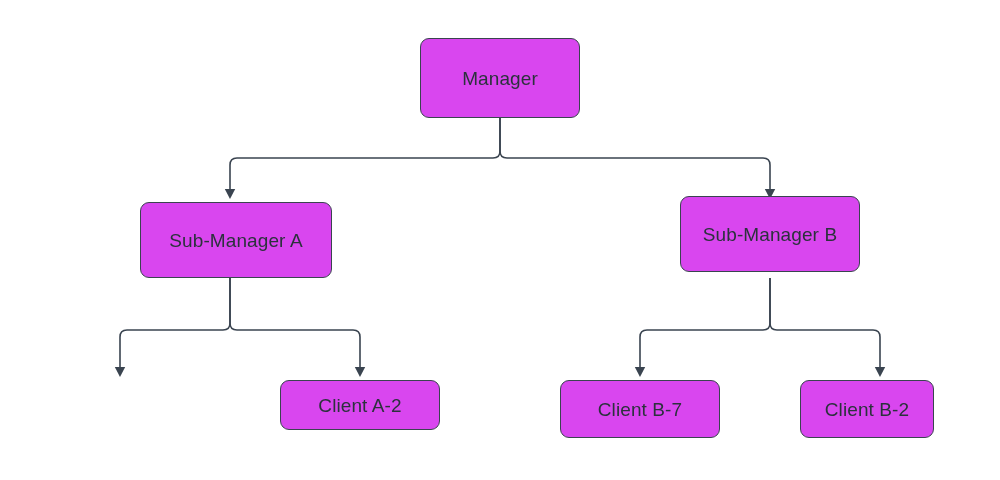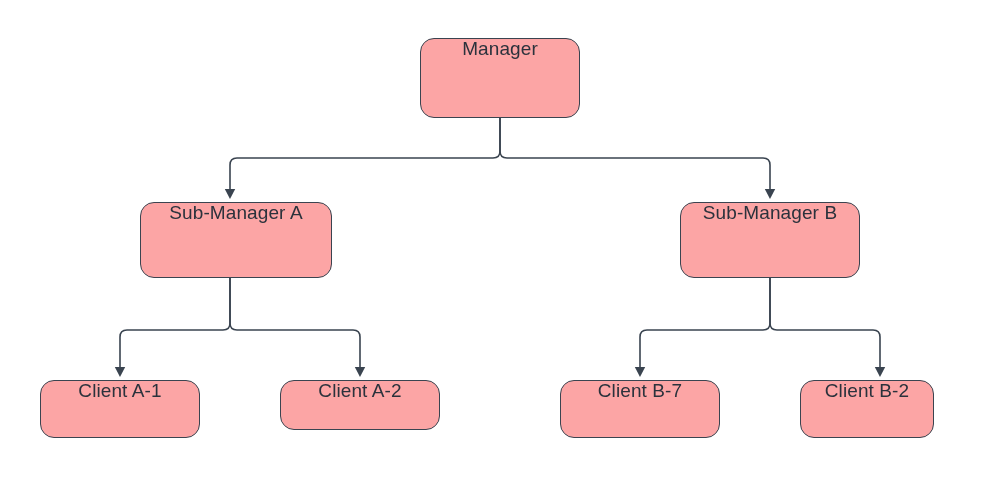--- a/index.html
+++ b/index.html
@@ -21,40 +21,40 @@
   #edges {
     position: absolute;
     left: 0;
     top: 0;
     width: 1000px;
     height: 480px;
   }
   .node {
     position: absolute;
     box-sizing: border-box;
-    background: #fca5a5;
+    background: #d946ef;
     border: 1.6px solid #3a4450;
-    border-radius: 14px;
+    border-radius: 9px;
     display: flex;
-    align-items: flex-start;
+    align-items: center;
     justify-content: center;
     z-index: 2;
   }
   .node-label {
     color: #2b323c;
     font-family: "Liberation Sans", sans-serif;
     font-size: 19px;
     line-height: 1;
     letter-spacing: 0.1px;
     white-space: nowrap;
     user-select: none;
   }
   .node-root   { left: 420px; top: 38px;  width: 160px; height: 80px; }
   .node-subA   { left: 140px; top: 202px; width: 192px; height: 76px; }
-  .node-subB   { left: 680px; top: 202px; width: 180px; height: 76px; }
+  .node-subB   { left: 680px; top: 196px; width: 180px; height: 76px; }
   .node-leafA1 { left: 40px;  top: 380px; width: 160px; height: 58px; }
   .node-leafA2 { left: 280px; top: 380px; width: 160px; height: 50px; }
   .node-leafB1 { left: 560px; top: 380px; width: 160px; height: 58px; }
   .node-leafB2 { left: 800px; top: 380px; width: 134px; height: 58px; }
 </style>
 </head>
 <body>
 
 <div id="canvas">
 
@@ -86,23 +86,20 @@
   </div>
 
   <div class="node node-subA">
     <span class="node-label">Sub-Manager A</span>
   </div>
 
   <div class="node node-subB">
     <span class="node-label">Sub-Manager B</span>
   </div>
 
-  <div class="node node-leafA1">
-    <span class="node-label">Client A-1</span>
-  </div>
 
   <div class="node node-leafA2">
     <span class="node-label">Client A-2</span>
   </div>
 
   <div class="node node-leafB1">
     <span class="node-label">Client B-7</span>
   </div>
 
   <div class="node node-leafB2">

